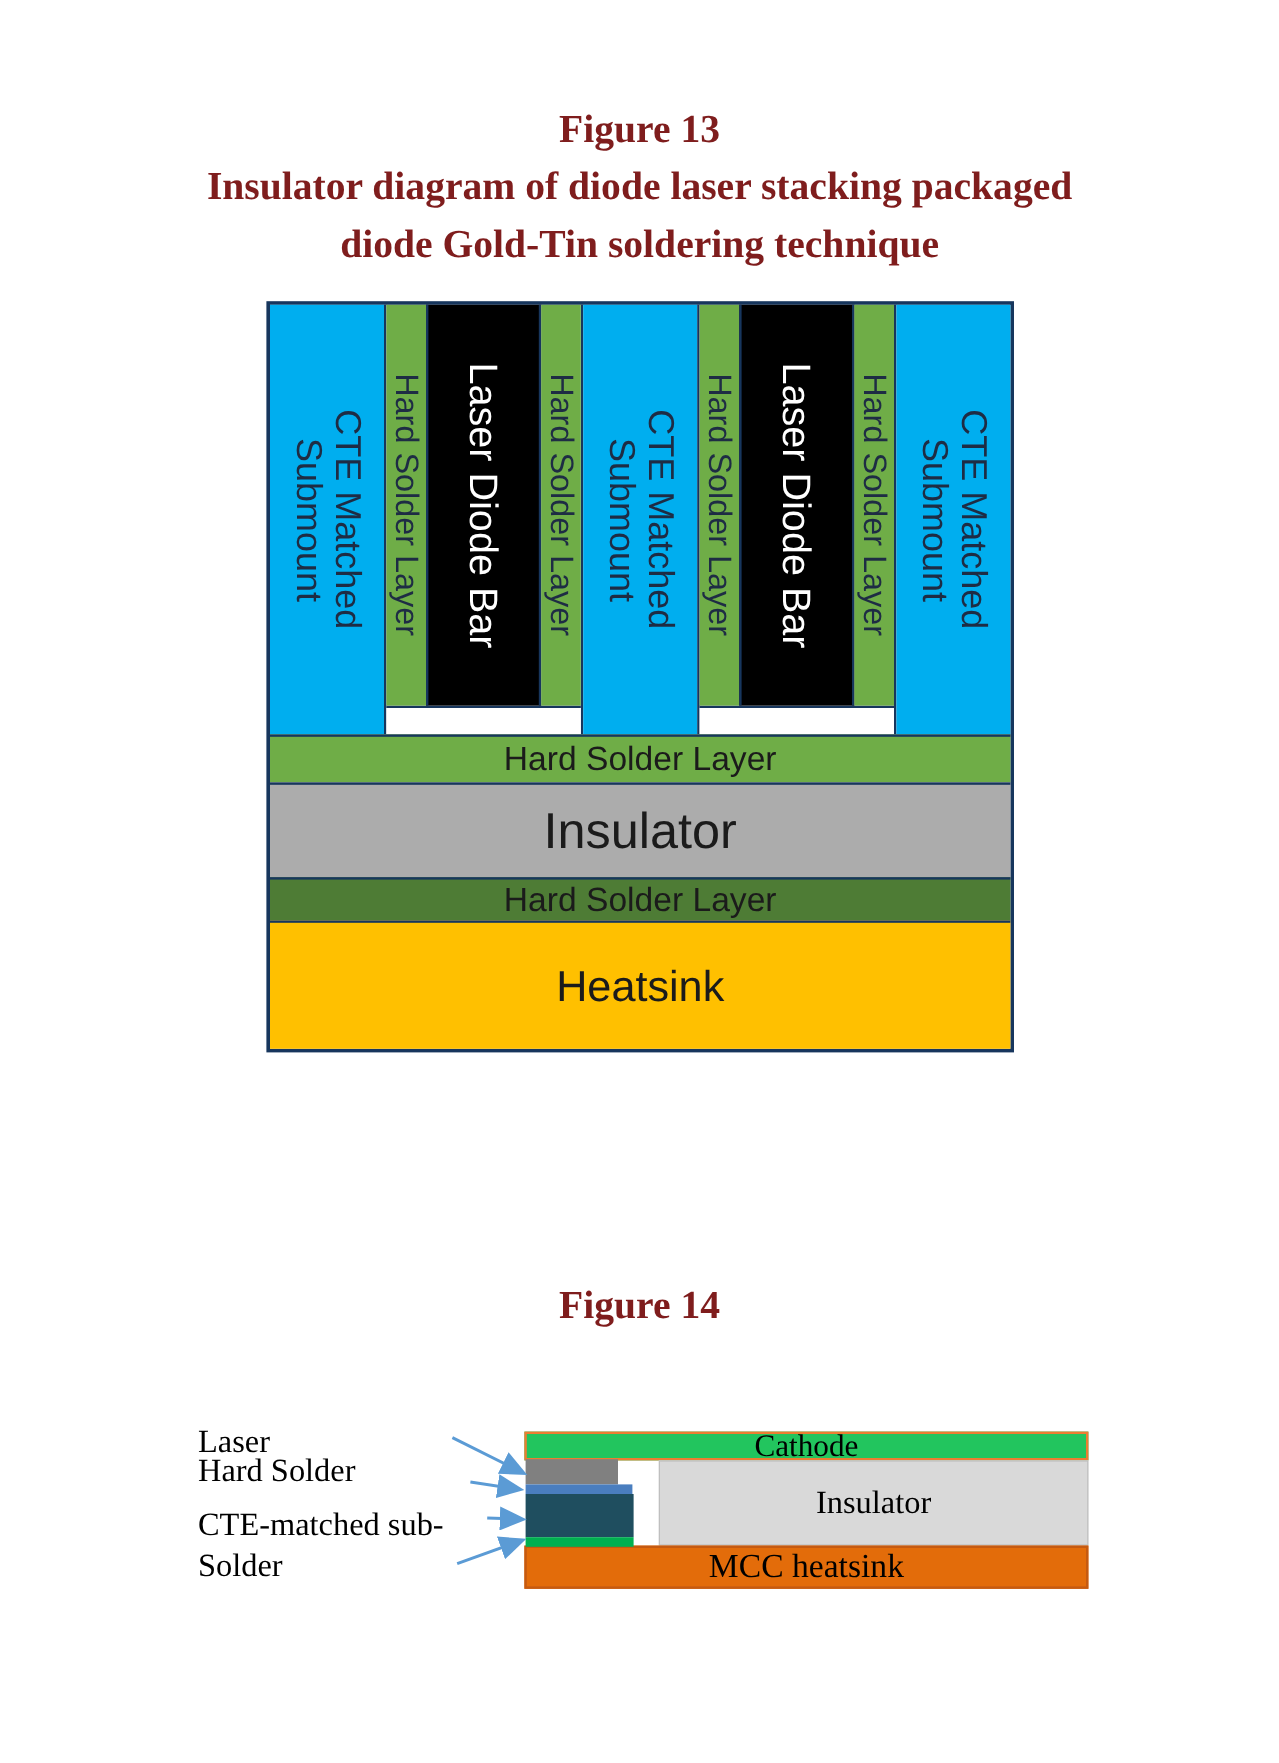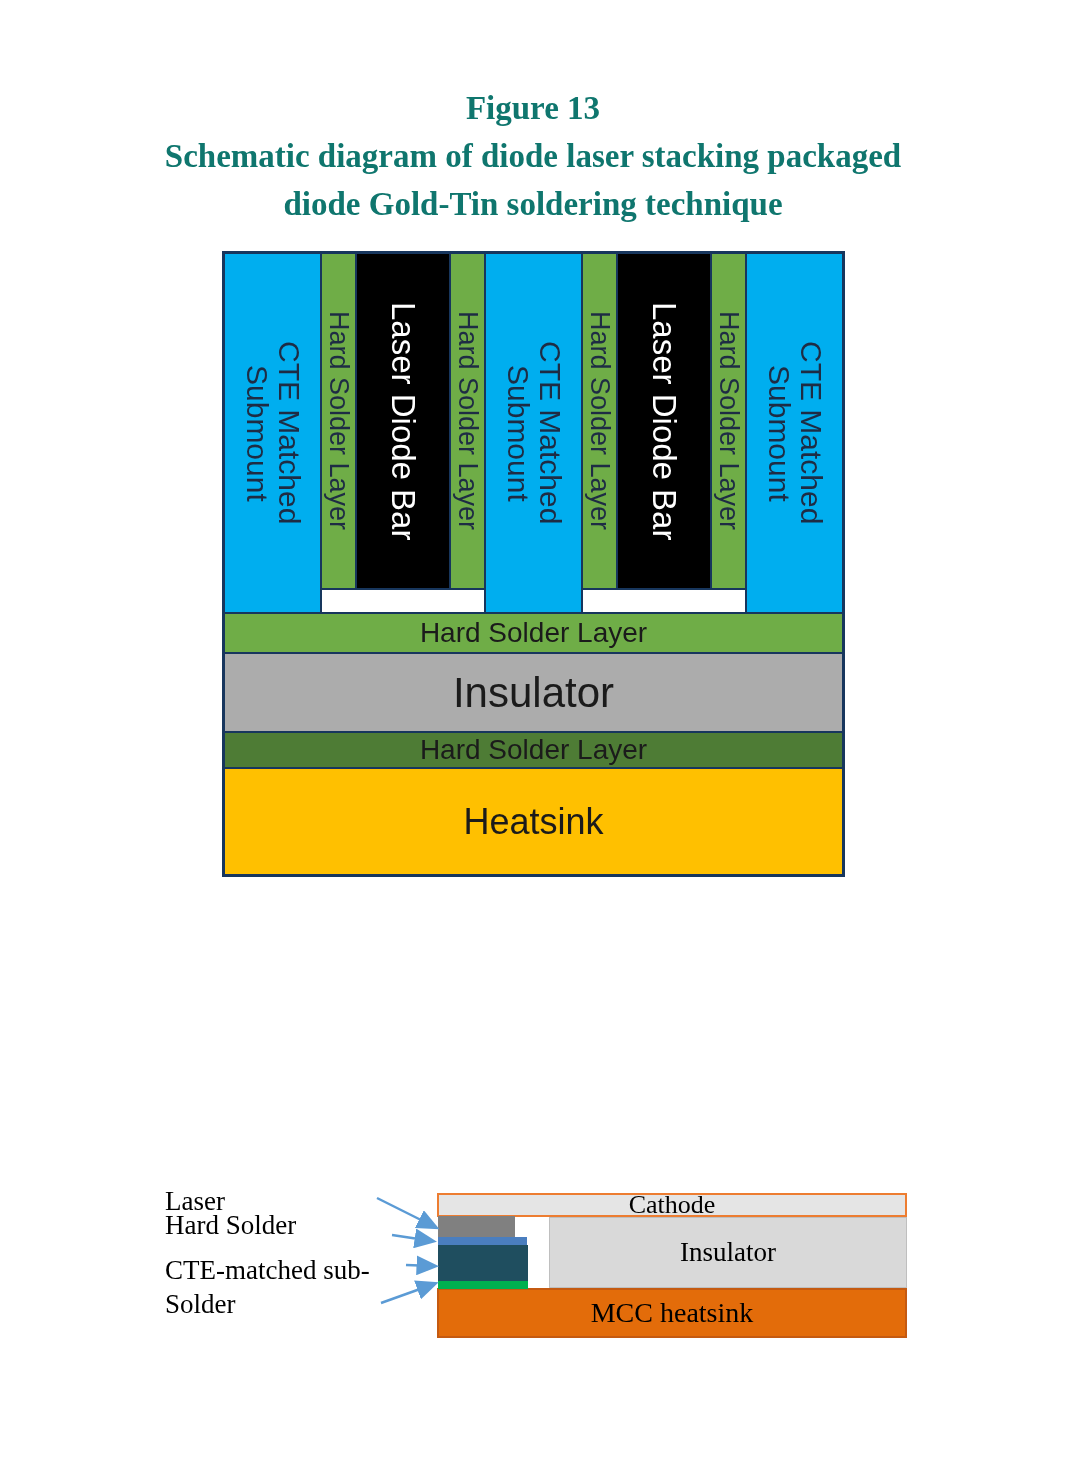--- a/index.html
+++ b/index.html
@@ -1,21 +1,21 @@
 <!DOCTYPE html>
 <html><head>
 <meta charset="utf-8">
 <style>
   html,body{margin:0;padding:0;background:#ffffff;}
   #page{position:relative;width:1066px;height:1469px;background:#ffffff;overflow:hidden;
         font-family:"Liberation Serif", serif;}
 
   
   .fig-title{position:absolute;left:0;width:1066px;text-align:center;
-             font-weight:bold;font-size:33px;line-height:48px;color:#0f766e;}
+             font-weight:bold;font-size:33px;line-height:48px;color:#7f1d1d;}
   .sans{font-family:"Liberation Sans", sans-serif;}
   .vtext{writing-mode:vertical-rl;text-orientation:mixed;white-space:pre-line;
          text-align:center;line-height:1.08;}
 
   
   #f13-titles{top:84px;}
   #f13-diagram{position:absolute;left:222px;top:251px;width:623px;height:626px;
                border:3px solid #17365D;box-sizing:border-box;background:#fff;
                display:flex;flex-direction:column;}
   #f13-cols{display:flex;height:358px;flex:0 0 auto;}
@@ -34,27 +34,27 @@
              color:#1B1B1B;box-sizing:border-box;}
   #layer-solder-top{height:40px;background:#6FAD47;font-size:28px;}
   #layer-insulator{height:79px;background:#ACACAC;font-size:42px;}
   #layer-solder-bottom{height:36px;background:#4E7C35;font-size:28px;}
   #layer-heatsink{flex:1 1 auto;background:#FFC000;font-size:36px;}
 
   
   #f14-titles{top:1064px;}
   #f14-diagram{position:absolute;left:155px;top:1185px;width:760px;height:165px;}
   .abs{position:absolute;box-sizing:border-box;}
-  #f14-cathode{left:282px;top:8px;width:470px;height:24px;background:#e5e5e5;
+  #f14-cathode{left:282px;top:8px;width:470px;height:24px;background:#22c55e;
                border:2px solid #ED7D31;display:flex;align-items:center;justify-content:center;
                font-size:26px;color:#000;}
   #f14-insulator{left:394px;top:32px;width:358px;height:71px;background:#D9D9D9;
                  border:1px solid #BFBFBF;display:flex;align-items:center;justify-content:center;
                  font-size:27px;color:#000;}
-  #f14-heatsink{left:282px;top:103px;width:470px;height:50px;background:#E36C0A;
+  #f14-heatsink{left:282px;top:103px;width:470px;height:36px;background:#E36C0A;
                 border:2px solid #C55A11;display:flex;align-items:center;justify-content:center;
                 font-size:28px;color:#000;}
   #f14-laser{left:283px;top:31px;width:77px;height:21px;background:#808080;}
   #f14-hardsolder{left:283px;top:52px;width:89px;height:8px;background:#4A7EBF;}
   #f14-cte{left:283px;top:60px;width:90px;height:36px;background:#1F4E5F;}
   #f14-solder{left:283px;top:96px;width:90px;height:8px;background:#00B050;}
   #f14-callouts{left:10px;top:0;width:270px;height:140px;}
   .callout{position:absolute;left:0;width:270px;text-align:left;
            font-size:27px;line-height:30px;color:#000;}
   #callout-0{top:1px;}
@@ -63,21 +63,21 @@
   #callout-3{top:104px;}
   #f14-arrows{left:0;top:0;width:760px;height:165px;pointer-events:none;}
 </style>
 </head>
 <body>
 
 <div id="page">
 
   <div class="fig-title" id="f13-titles">
     <div>Figure 13</div>
-    <div>Schematic diagram of diode laser stacking packaged</div>
+    <div>Insulator diagram of diode laser stacking packaged</div>
     <div>diode Gold-Tin soldering technique</div>
   </div>
 
   <div id="f13-diagram" class="sans">
     <div id="f13-cols">
 
       <div class="col-cyan">
         <span class="vtext">CTE Matched
 Submount</span>
       </div>
@@ -124,20 +124,21 @@
 
     </div>
 
     <div class="f13-layer" id="layer-solder-top">Hard Solder Layer</div>
     <div class="f13-layer" id="layer-insulator">Insulator</div>
     <div class="f13-layer" id="layer-solder-bottom">Hard Solder Layer</div>
     <div class="f13-layer" id="layer-heatsink">Heatsink</div>
   </div>
 
   <div class="fig-title" id="f14-titles">
+    <div>Figure 14</div>
   </div>
 
   <div id="f14-diagram">
 
     <div class="abs" id="f14-cathode">Cathode</div>
     <div class="abs" id="f14-insulator">Insulator</div>
     <div class="abs" id="f14-heatsink">MCC heatsink</div>
 
     <div class="abs" id="f14-laser"></div>
     <div class="abs" id="f14-hardsolder"></div>

